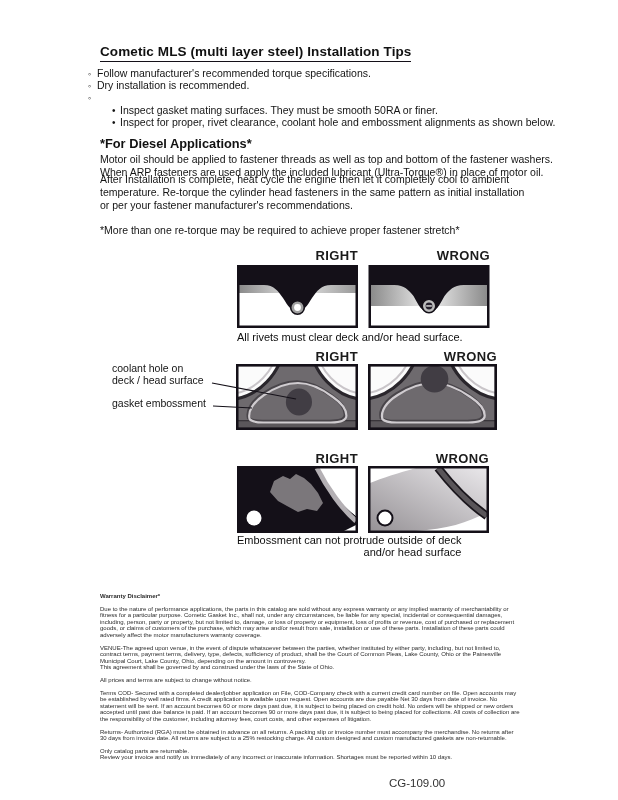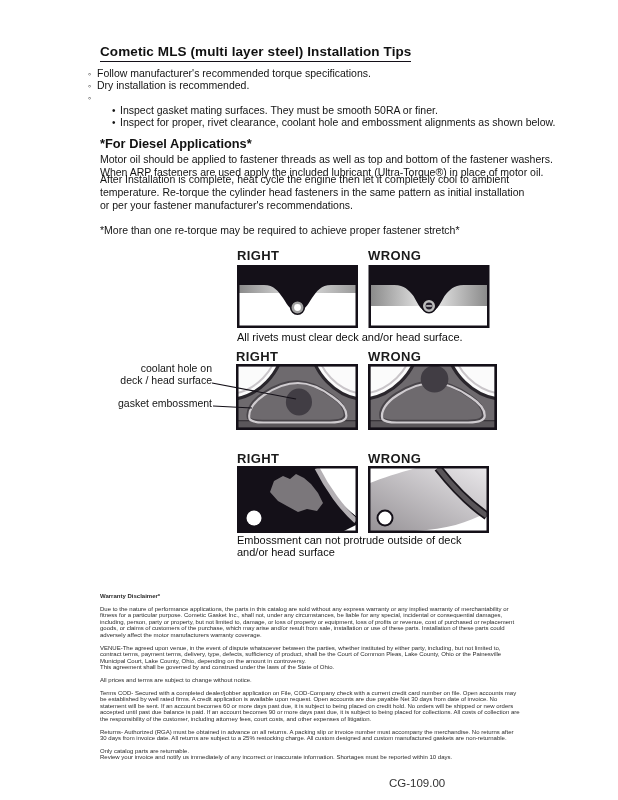--- a/index.html
+++ b/index.html
@@ -25,23 +25,23 @@
   }
   .bullets{left:88px;top:48px;font-size:10.5px;line-height:11.4px;color:#141414;}
   .brow{display:flex;align-items:baseline;white-space:nowrap;}
   .bmark{width:9px;flex:0 0 9px;font-size:9px;}
   .srow{margin-left:24px;}
   .srow .bmark{width:8px;flex:0 0 8px;font-size:10px;}
 
   .diesel-head{left:100px;top:116px;font-size:12.8px;font-weight:bold;color:#111;}
   .bodyp{left:100px;font-size:10.5px;line-height:12.8px;color:#141414;}
 
-  .dlabel{font-size:13px;font-weight:bold;letter-spacing:.4px;color:#1b1b1b;text-align:left;}
-  .caption{font-size:11px;color:#0e0e0e;line-height:12.2px;}
-  .sidelabel{font-size:10.5px;line-height:12px;text-align:right;color:#141414;}
+  .dlabel{font-size:13px;font-weight:bold;letter-spacing:.4px;color:#1b1b1b;text-align:right;}
+  .caption{font-size:11px;color:#0e0e0e;line-height:12.2px;text-align:right;}
+  .sidelabel{font-size:10.5px;line-height:12px;text-align:left;color:#141414;}
 
   .legal{left:100px;top:573px;width:420px;font-size:6px;line-height:6.6px;color:#2b2b2b;}
   .legal .lp{margin:0 0 6px 0;}
   .legal .lh{font-weight:bold;margin:0 0 6px 0;}
   .pagenum{left:389px;top:757px;font-size:11.5px;color:#333;}
 
   svg{display:block;}
 </style>
 </head>
 <body>

